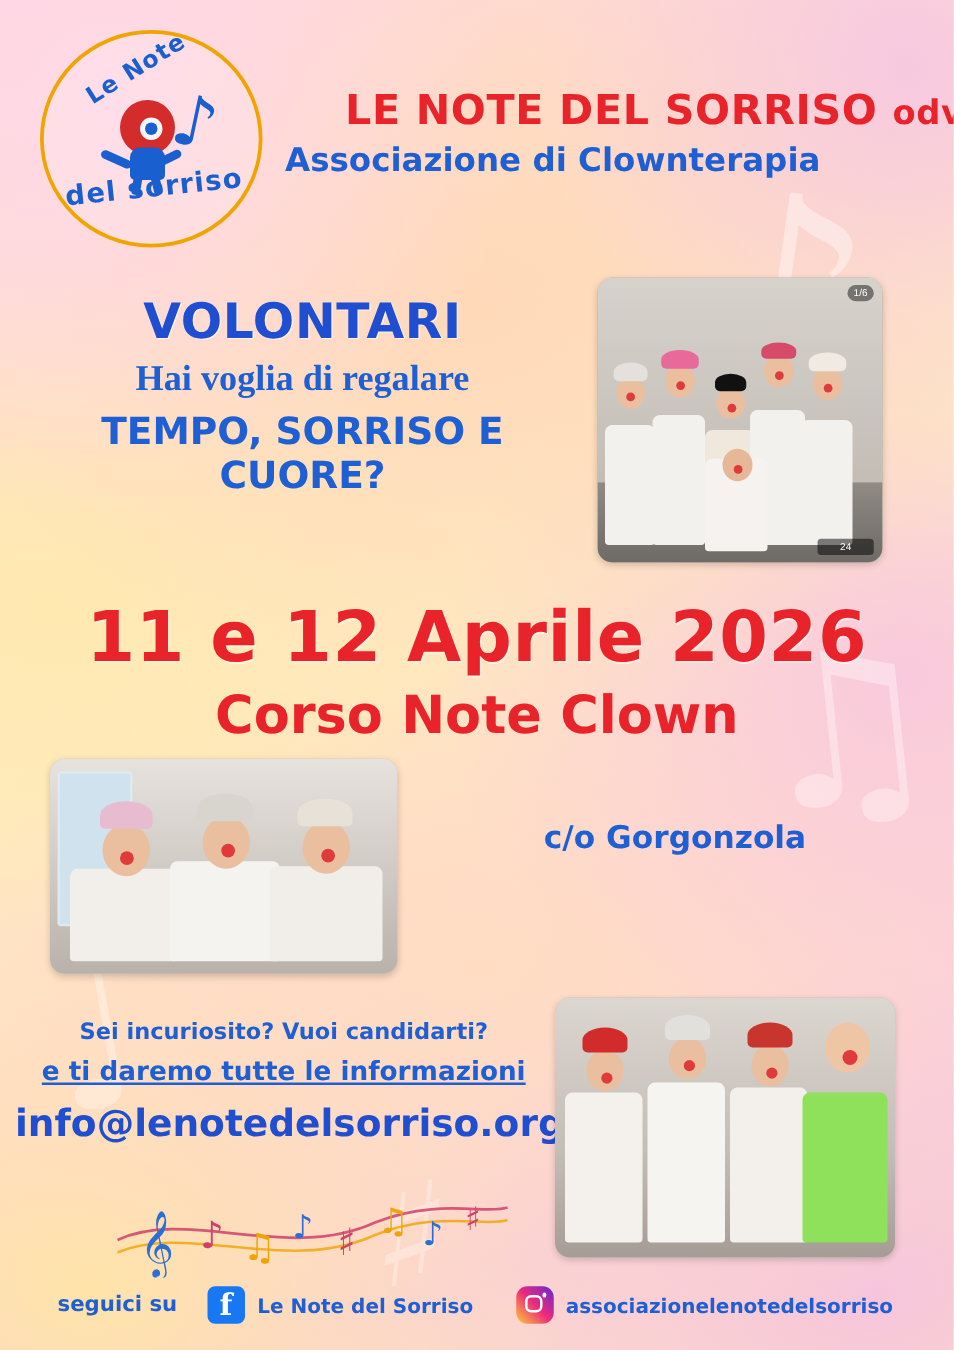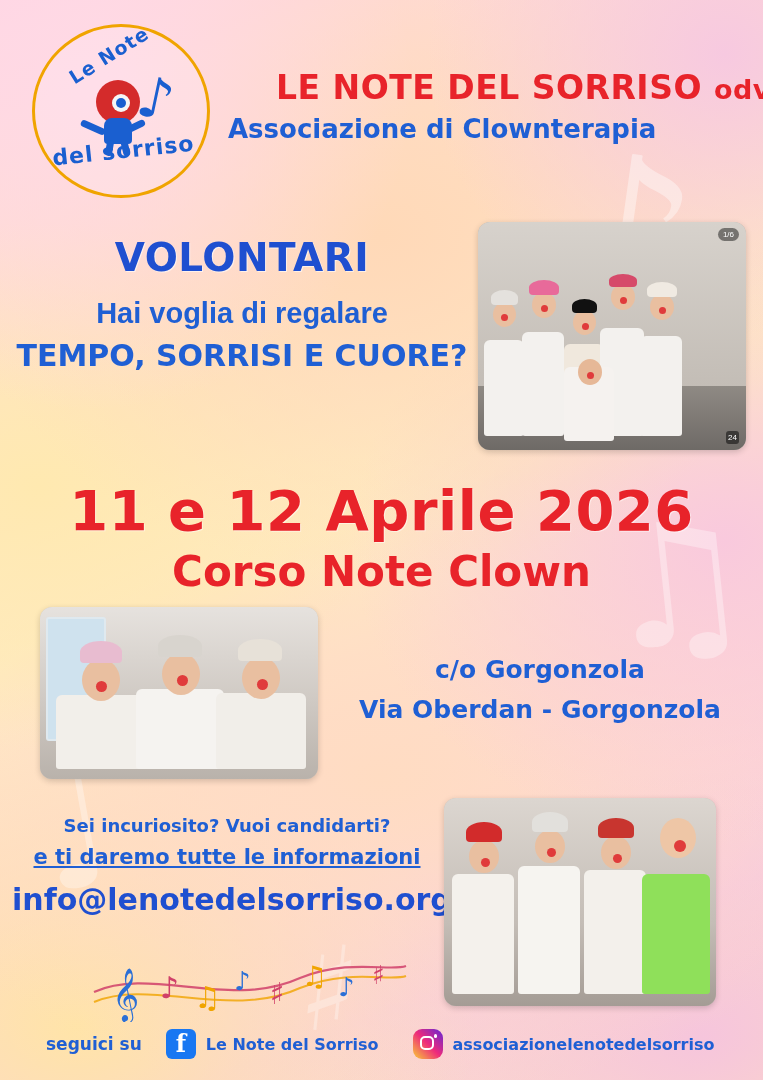--- a/index.html
+++ b/index.html
@@ -179,42 +179,41 @@
   .h-blue {
     font-family: "DejaVu Sans", sans-serif;
     font-weight: bold;
     color: #1f4fd0;
     font-size: 39px;
     line-height: 1.32;
     letter-spacing: 0.5px;
     text-shadow: 1px 1px 0 rgba(255,255,255,0.6);
   }
   .h-blue-2 {
-    margin-top: 10px;
-    font-family: Liberation Sans, sans-serif;
+    font-family: Liberation Serif, serif;
     font-weight: bold;
     color: #1f5fd4;
     font-size: 29px;
     line-height: 1.4;
   }
   .h-blue-3 {
     margin-top: 4px;
     font-family: "DejaVu Sans", sans-serif;
     font-weight: bold;
     color: #1f5fd4;
     font-size: 30px;
   }
 
   .photo {
     position: absolute;
     border-radius: 12px;
     overflow: hidden;
     box-shadow: 0 2px 6px rgba(0,0,0,0.18);
   }
-  .photo-1 { left: 478px; top: 222px; width: 268px; height: 228px; background: #b9b4ae; }
+  .photo-1 { left: 478px; top: 222px; width: 228px; height: 228px; background: #b9b4ae; }
   .photo-2 { left: 40px;  top: 607px; width: 278px; height: 172px; background: #cfc8c2; }
   .photo-3 { left: 444px; top: 798px; width: 272px; height: 208px; background: #c9c2ba; }
 
   
   .p1-wall {
     position: absolute; left:0; top:0; width:100%; height:72%;
     background: linear-gradient(180deg,#d7d2cc 0%, #c3bdb6 100%);
   }
   .p1-floor {
     position: absolute; left:0; bottom:0; width:100%; height:28%;
@@ -222,21 +221,21 @@
   }
   .p1-badge {
     position: absolute; right: 7px; top: 6px;
     background: rgba(0,0,0,0.45); color: #fff;
     font-size: 8px; padding: 2px 5px; border-radius: 8px;
     font-family: "Liberation Sans", sans-serif;
   }
   .p1-badge2 {
     position: absolute; right: 7px; bottom: 6px;
     background: rgba(0,0,0,0.5); color: #fff;
-    font-size: 8px; padding: 2px 2px; border-radius: 3px;
+    font-size: 8px; padding: 2px 18px; border-radius: 3px;
     font-family: "Liberation Sans", sans-serif;
   }
   .fig {
     position: absolute;
     bottom: 6%;
   }
   .fig .coat {
     position: absolute; bottom: 0; left: 0;
     background: #f3f1ee;
     border-radius: 6px 6px 3px 3px;
@@ -451,21 +450,21 @@
         <span>LE NOTE DEL SORRISO</span>
         <span class="odv">odv</span>
       </div>
       <div class="title-sub">Associazione di Clownterapia</div>
     </div>
   </div>
 
   <div class="sec1-text">
     <div class="h-blue">VOLONTARI</div>
     <div class="h-blue-2">Hai voglia di regalare</div>
-    <div class="h-blue-3">TEMPO, SORRISI E CUORE?</div>
+    <div class="h-blue-3">TEMPO, SORRISO E CUORE?</div>
   </div>
 
   <div class="photo photo-1">
     <div class="p1-wall"></div>
     <div class="p1-floor"></div>
 
     <div class="fig" style="left:6px; width:44px; height:150px;">
       <div class="coat" style="width:40px;height:96px;"></div>
       <div class="head" style="left:9px;top:16px;width:23px;height:25px;"></div>
       <div class="nose" style="left:17px;top:28px;"></div>
@@ -528,21 +527,20 @@
     <div class="fig" style="left:176px; width:94px; height:134px;">
       <div class="coat" style="width:90px;height:76px;background:#f1eee9;"></div>
       <div class="head" style="left:26px;top:22px;width:38px;height:42px;"></div>
       <div class="nose" style="left:41px;top:44px;width:11px;height:11px;"></div>
       <div class="hat" style="left:22px;top:4px;width:44px;height:22px;background:#e7e1d8;"></div>
     </div>
   </div>
 
   <div class="venue">
     <div>c/o Gorgonzola</div>
-    <div>Via Oberdan - Gorgonzola</div>
   </div>
 
   <div class="contact">
     <div class="l1">Sei incuriosito? Vuoi candidarti?</div>
     <div class="l3">e ti daremo tutte le informazioni</div>
     <div class="mail">info@lenotedelsorriso.org</div>
   </div>
 
   <div class="photo photo-3">
     <div class="p3-bg"></div>

